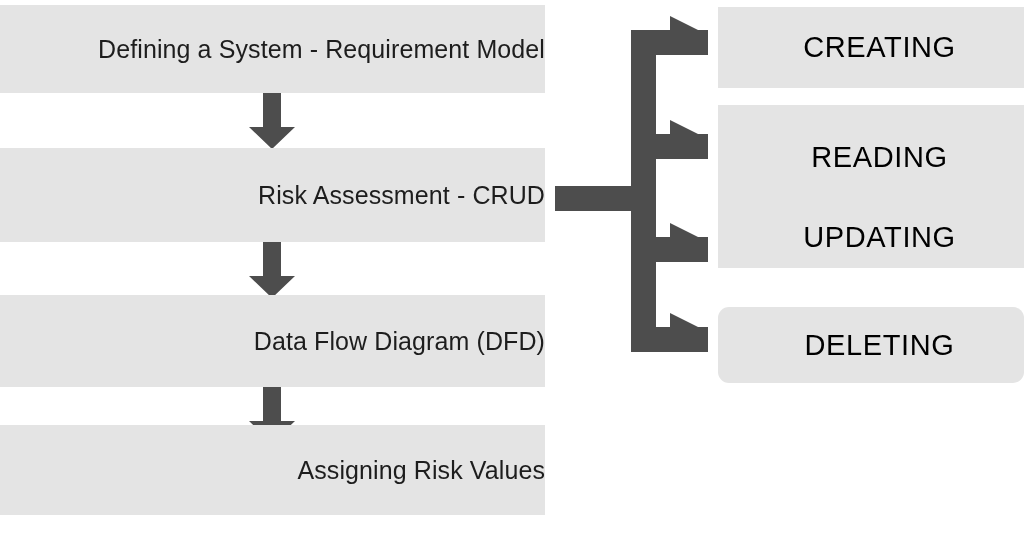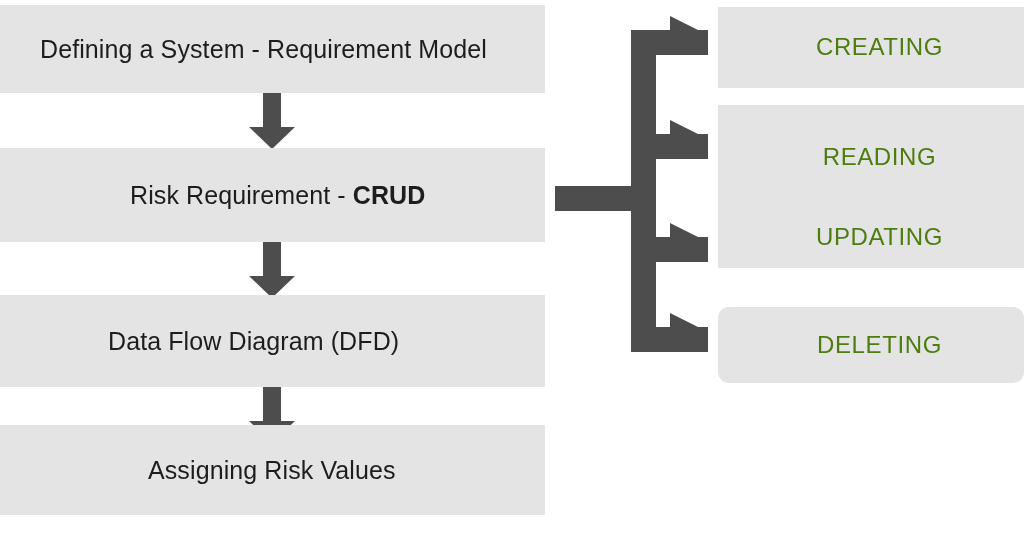--- a/index.html
+++ b/index.html
@@ -33,39 +33,39 @@
     font-weight: 400;
     letter-spacing: 0.1px;
     white-space: nowrap;
     line-height: 1.2;
   }
 
   
   .left-box {
     left: 0;
     width: 545px;
-    justify-content: flex-start;
+    justify-content: flex-end;
   }
   .left-box .box-label { padding-left: 40px; }
   .left-box.indent-1 .box-label { padding-left: 40px; }
   .left-box.indent-2 .box-label { padding-left: 130px; }
   .left-box.indent-3 .box-label { padding-left: 108px; }
   .left-box.indent-4 .box-label { padding-left: 148px; }
-  .box-label b { font-weight: 700; }
+  .box-label b { font-weight: 400; }
 
   
   .right-box {
     left: 718px;
     width: 306px;
     justify-content: center;
   }
   .right-box .box-label {
-    font-size: 24px;
+    font-size: 29px;
     letter-spacing: 0.6px;
-    color: #4d7c0f;
+    color: #000000;
     margin-left: 17px;
   }
 
   
   .connector {
     position: absolute;
     pointer-events: none;
   }
   .conn-fill { fill: #4d4d4d; }
 </style>
@@ -76,21 +76,21 @@
 
   <div class="box left-box indent-1" style="top:5px; height:88px;">
     <span class="box-label">Defining a System - Requirement Model</span>
   </div>
 
   <svg class="connector" style="left:248px; top:93px;" width="48" height="56" viewBox="0 0 48 56">
     <polygon class="conn-fill" points="15,0 33,0 33,34 47,34 24,56 1,34 15,34"></polygon>
   </svg>
 
   <div class="box left-box indent-2" style="top:148px; height:94px;">
-    <span class="box-label"><span>Risk Requirement - </span><b>CRUD</b></span>
+    <span class="box-label"><span>Risk Assessment - </span><b>CRUD</b></span>
   </div>
 
   <svg class="connector" style="left:248px; top:242px;" width="48" height="56" viewBox="0 0 48 56">
     <polygon class="conn-fill" points="15,0 33,0 33,34 47,34 24,56 1,34 15,34"></polygon>
   </svg>
 
   <div class="box left-box indent-3" style="top:295px; height:92px;">
     <span class="box-label">Data Flow Diagram (DFD)</span>
   </div>
 

